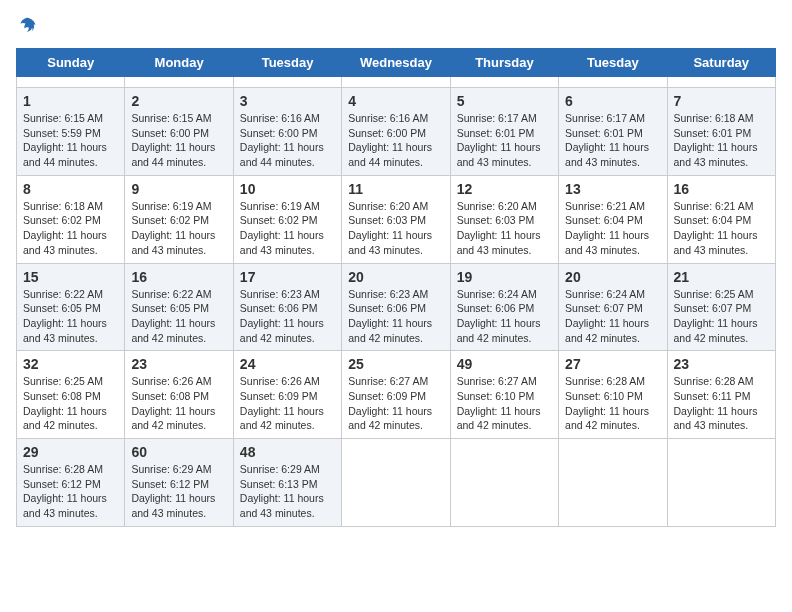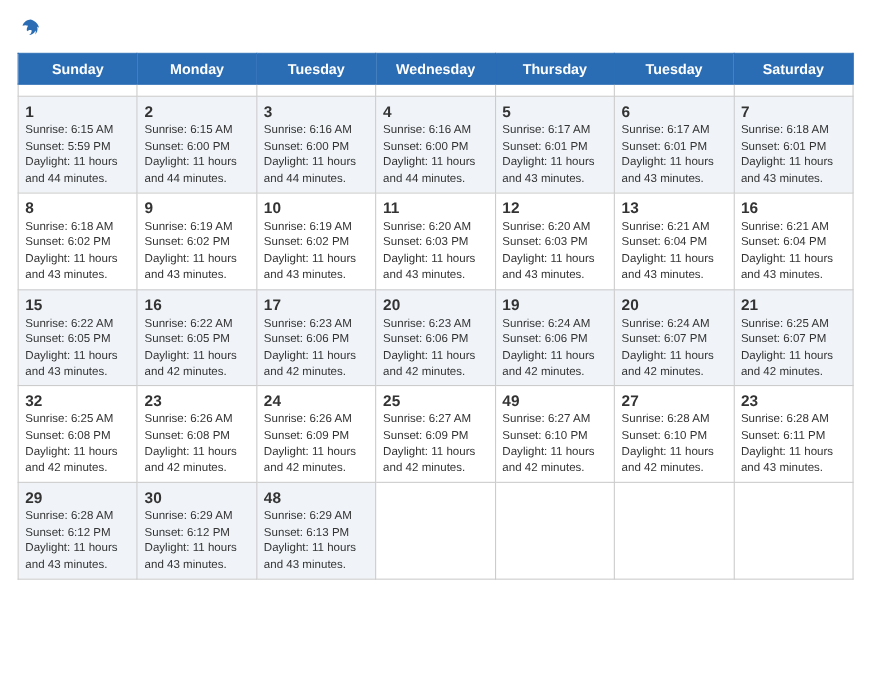--- a/index.html
+++ b/index.html
@@ -253,21 +253,21 @@
           <span class="day-number">23</span>
           <div class="day-info">Sunrise: 6:28 AM<br>Sunset: 6:11 PM<br>Daylight: 11 hours and 43 minutes.</div>
         </td>
       </tr>
       <tr>
         <td>
           <span class="day-number">29</span>
           <div class="day-info">Sunrise: 6:28 AM<br>Sunset: 6:12 PM<br>Daylight: 11 hours and 43 minutes.</div>
         </td>
         <td>
-          <span class="day-number">30</span>
+          <span class="day-number">60</span>
           <div class="day-info">Sunrise: 6:29 AM<br>Sunset: 6:12 PM<br>Daylight: 11 hours and 43 minutes.</div>
         </td>
         <td>
           <span class="day-number">48</span>
           <div class="day-info">Sunrise: 6:29 AM<br>Sunset: 6:13 PM<br>Daylight: 11 hours and 43 minutes.</div>
         </td>
         <td class="empty-cell"></td>
         <td class="empty-cell"></td>
         <td class="empty-cell"></td>
         <td class="empty-cell"></td>

